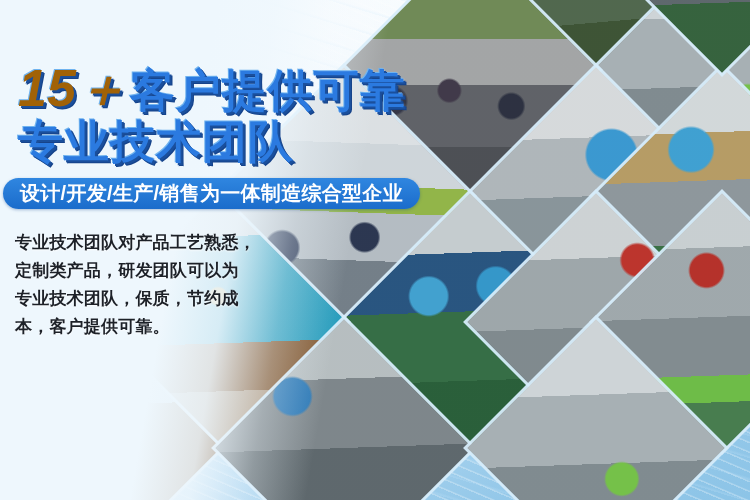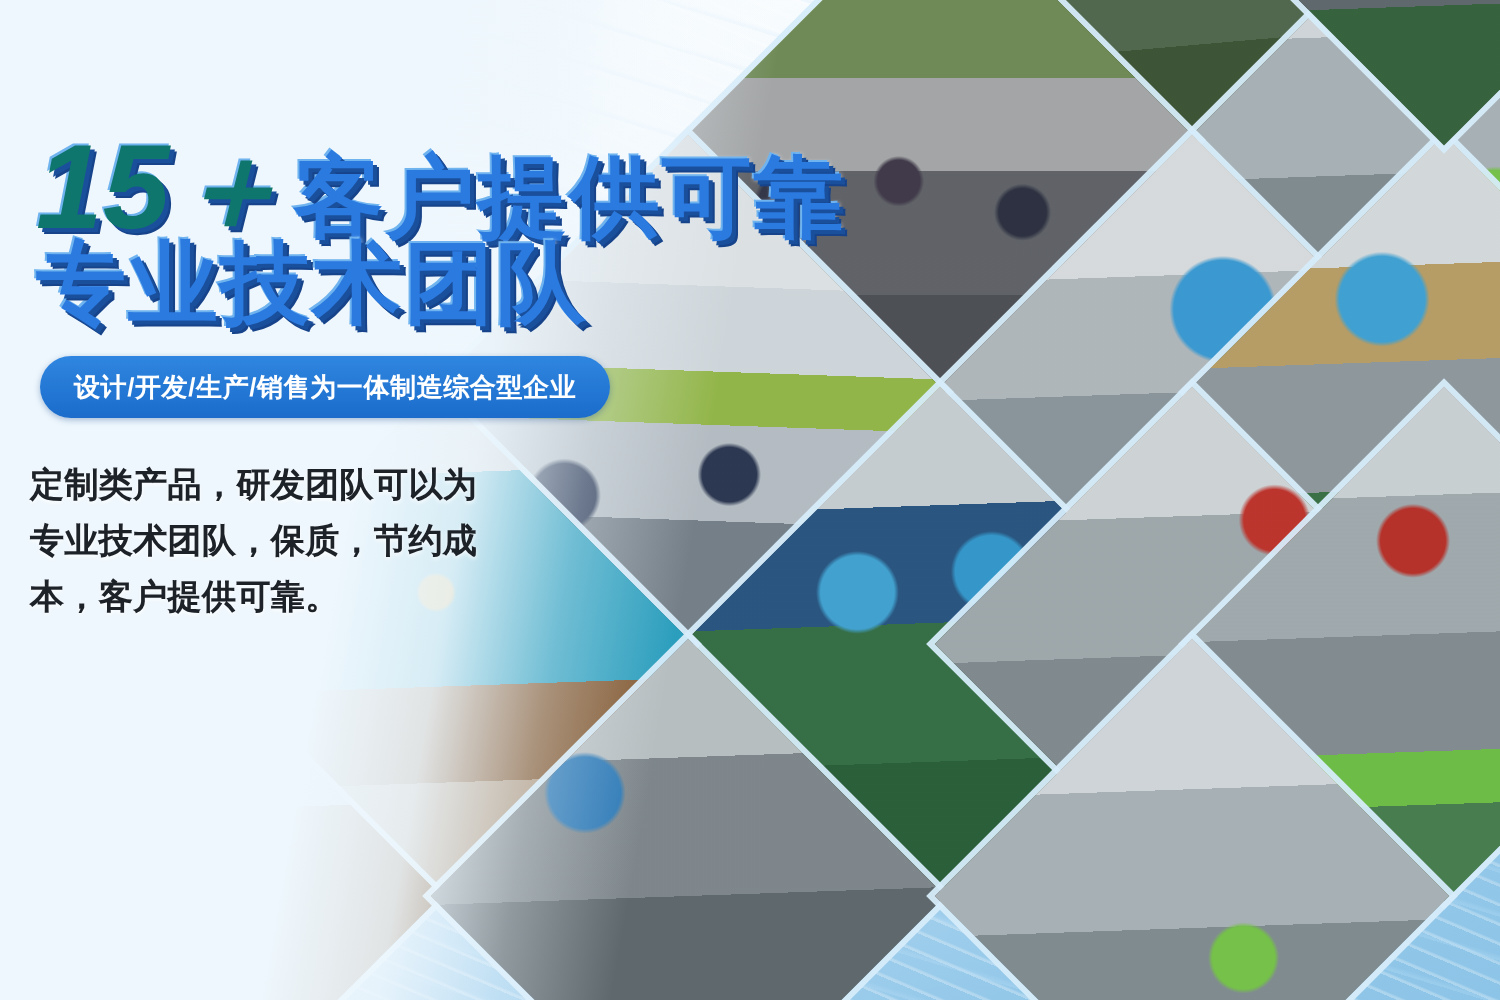--- a/index.html
+++ b/index.html
@@ -141,30 +141,30 @@
     white-space:nowrap;
     text-shadow:
        2px 2px 0 #1a4f9c,
        3px 3px 0 #16438a,
       -1px -1px 0 #6fb3ef,
        0 0 2px rgba(255,255,255,.6);
   }
   #headline1{top:54px;font-size:45px;}
   #headline2{top:112px;font-size:45px;}
   .num15{
-    font-style:italic;font-weight:bold;font-size:60px;
-    color:#0f766e;letter-spacing:0px;margin-right:2px;
+    font-style:italic;font-weight:bold;font-size:52px;
+    color:#a16207;letter-spacing:0px;margin-right:2px;
   }
 
   #pill{
-    position:absolute;left:20px;top:178px;
+    position:absolute;left:3px;top:178px;
     height:31px;line-height:31px;
     padding:0 17px;border-radius:16px;
     background:linear-gradient(180deg,#2f86e0 0%,#1b6ccb 100%);
-    color:#ffffff;font-size:13px;font-weight:bold;
+    color:#ffffff;font-size:20px;font-weight:bold;
     letter-spacing:.3px;white-space:nowrap;
     box-shadow:0 1px 3px rgba(20,70,140,.35);
   }
 
   #body-copy{
     position:absolute;left:15px;top:229px;width:270px;
     color:#1d2128;font-size:17px;line-height:28px;
     font-weight:bold;letter-spacing:.2px;
     text-shadow:0 1px 2px rgba(255,255,255,.85);
   }
@@ -232,19 +232,20 @@
 
     <div class="headline" id="headline1">
       <span class="num15">15＋</span><span>客户提供可靠</span>
     </div>
 
     <div class="headline" id="headline2">专业技术团队</div>
 
     <div id="pill">设计/开发/生产/销售为一体制造综合型企业</div>
 
     <div id="body-copy">
+      <div class="nb">专业技术团队对产品工艺熟悉，</div>
       <div class="nb">定制类产品，研发团队可以为</div>
       <div class="nb">专业技术团队，保质，节约成</div>
       <div class="nb">本，客户提供可靠。</div>
     </div>
 
   </div>
 </div>
 
 </body></html>

